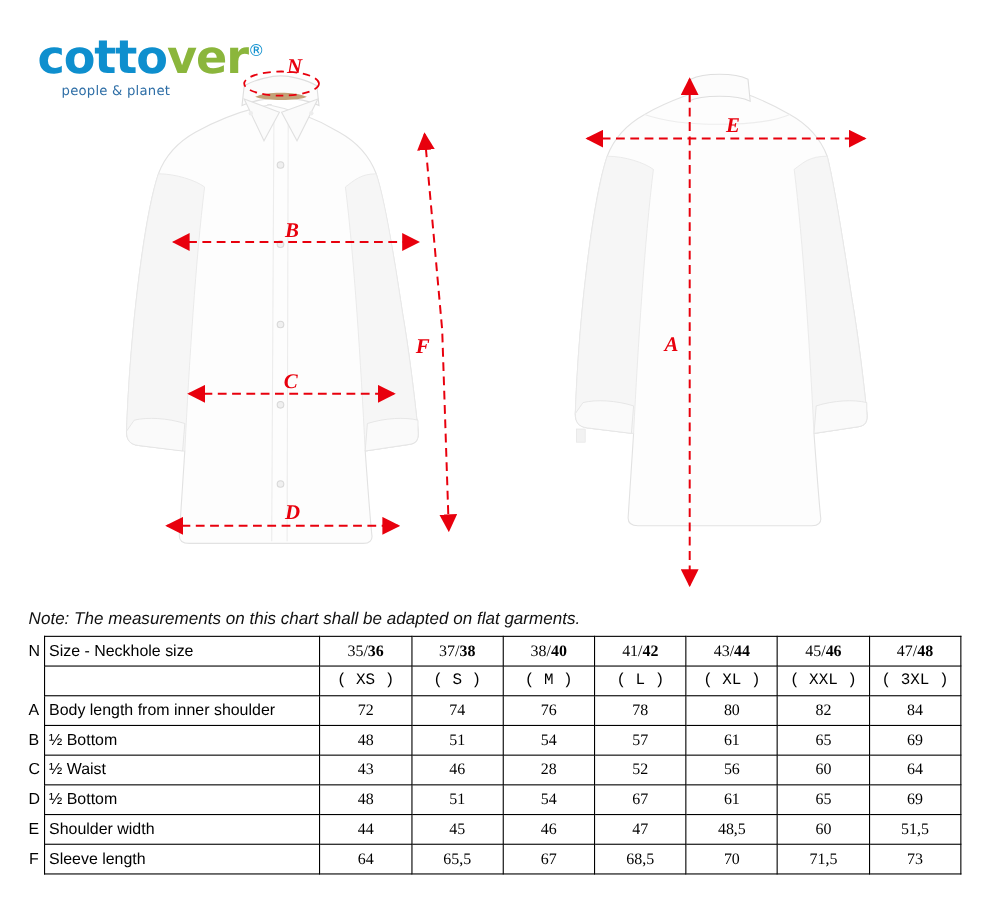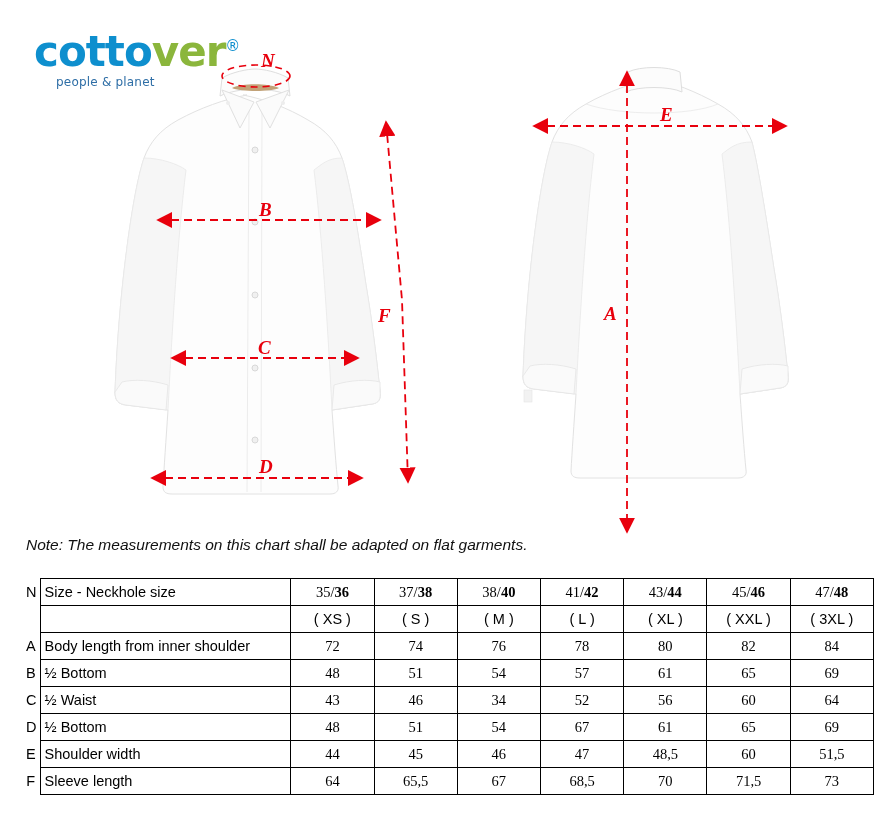--- a/index.html
+++ b/index.html
@@ -65,21 +65,21 @@
     font-family: "Liberation Serif", serif;
     font-size: 19px;
     font-weight: bold;
     font-style: italic;
   }
 
   
   #note {
     position: absolute;
     left: 26px;
-    top: 536px;
+    top: 554px;
     font-family: "Liberation Sans", sans-serif;
     font-style: italic;
     font-size: 15.5px;
     color: #111;
     text-align: right;
   }
 
   
   #chart-wrap {
     position: absolute;
@@ -103,21 +103,21 @@
     border: none !important;
     width: 18px;
     text-align: center;
     font-size: 14.5px;
     padding: 0;
   }
   td.namecol { width: 250px; text-align: left; }
   td.datacol { text-align: center; width: 83px; }
   td.title { font-weight: bold; font-size: 14.5px; }
   td.sizeval { font-family: "Liberation Serif", serif; font-size: 15.5px; }
-  td.alias { font-family: Liberation Sans, sans-serif; font-size: 14px; }
+  td.alias { font-family: Liberation Mono, monospace; font-size: 14px; }
   td.num { font-family: "Liberation Serif", serif; font-size: 15.5px; }
   .neckhole-lbl b { font-weight: normal; }
 </style>
 </head>
 <body>
 
 <div id="logo">
   <div class="wordmark">
     <span class="w-cotto">cotto</span><span class="w-v">v</span><span class="w-er">er</span><span class="reg">®</span>
   </div>
@@ -289,21 +289,21 @@
         <td class="datacol num">57</td>
         <td class="datacol num">61</td>
         <td class="datacol num">65</td>
         <td class="datacol num">69</td>
       </tr>
       <tr>
         <td class="rowkey">C</td>
         <td class="namecol">½ Waist</td>
         <td class="datacol num">43</td>
         <td class="datacol num">46</td>
-        <td class="datacol num">34</td>
+        <td class="datacol num">28</td>
         <td class="datacol num">52</td>
         <td class="datacol num">56</td>
         <td class="datacol num">60</td>
         <td class="datacol num">64</td>
       </tr>
       <tr>
         <td class="rowkey">D</td>
         <td class="namecol">½ Bottom</td>
         <td class="datacol num">48</td>
         <td class="datacol num">51</td>

